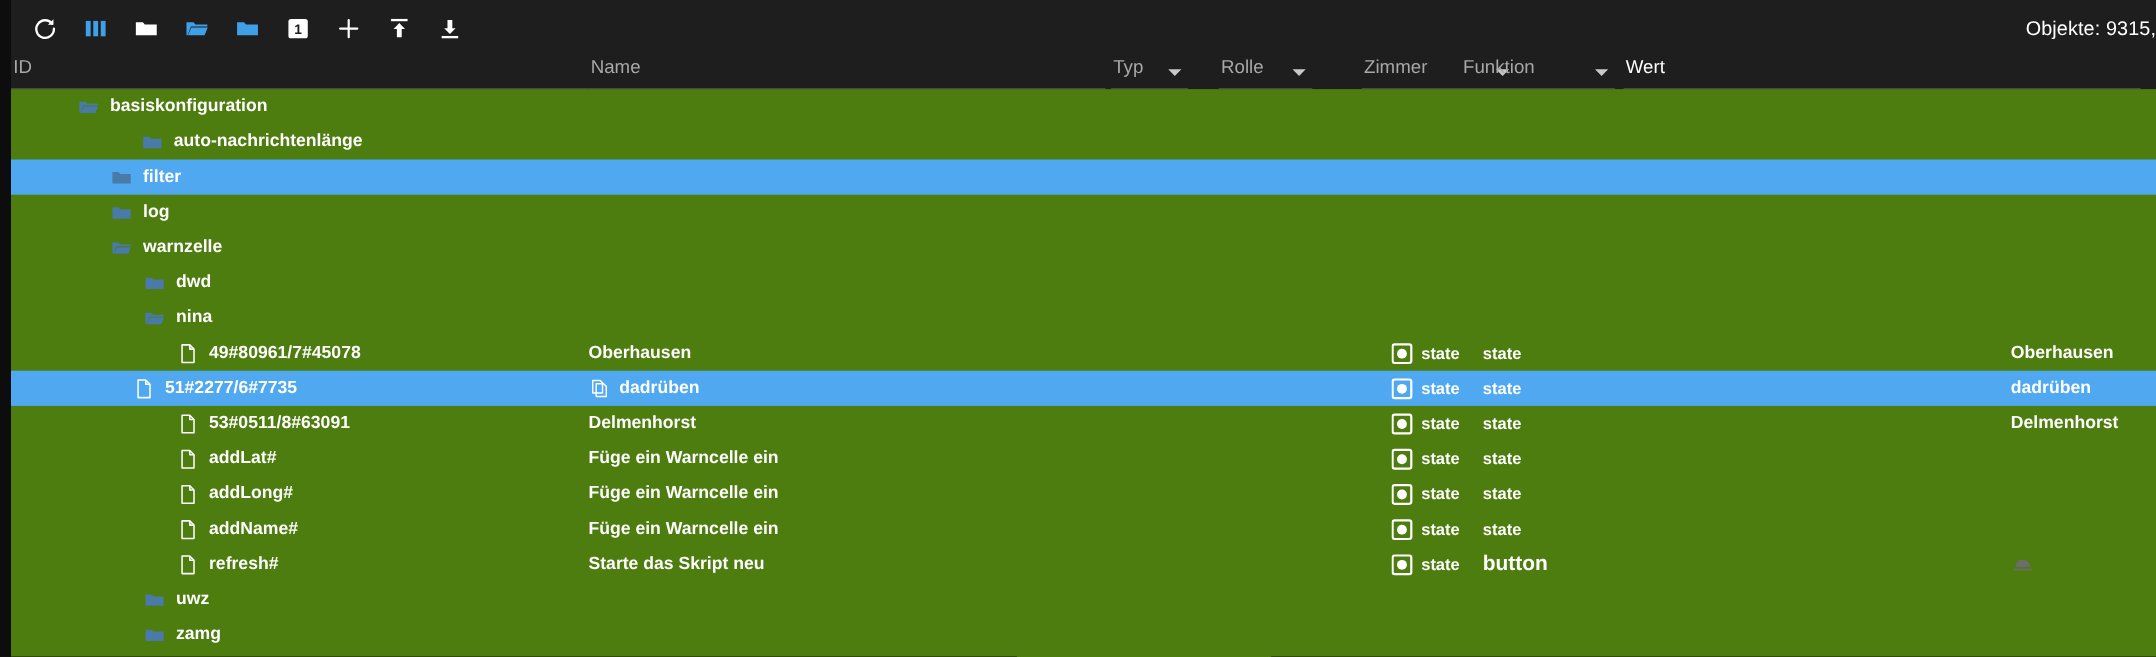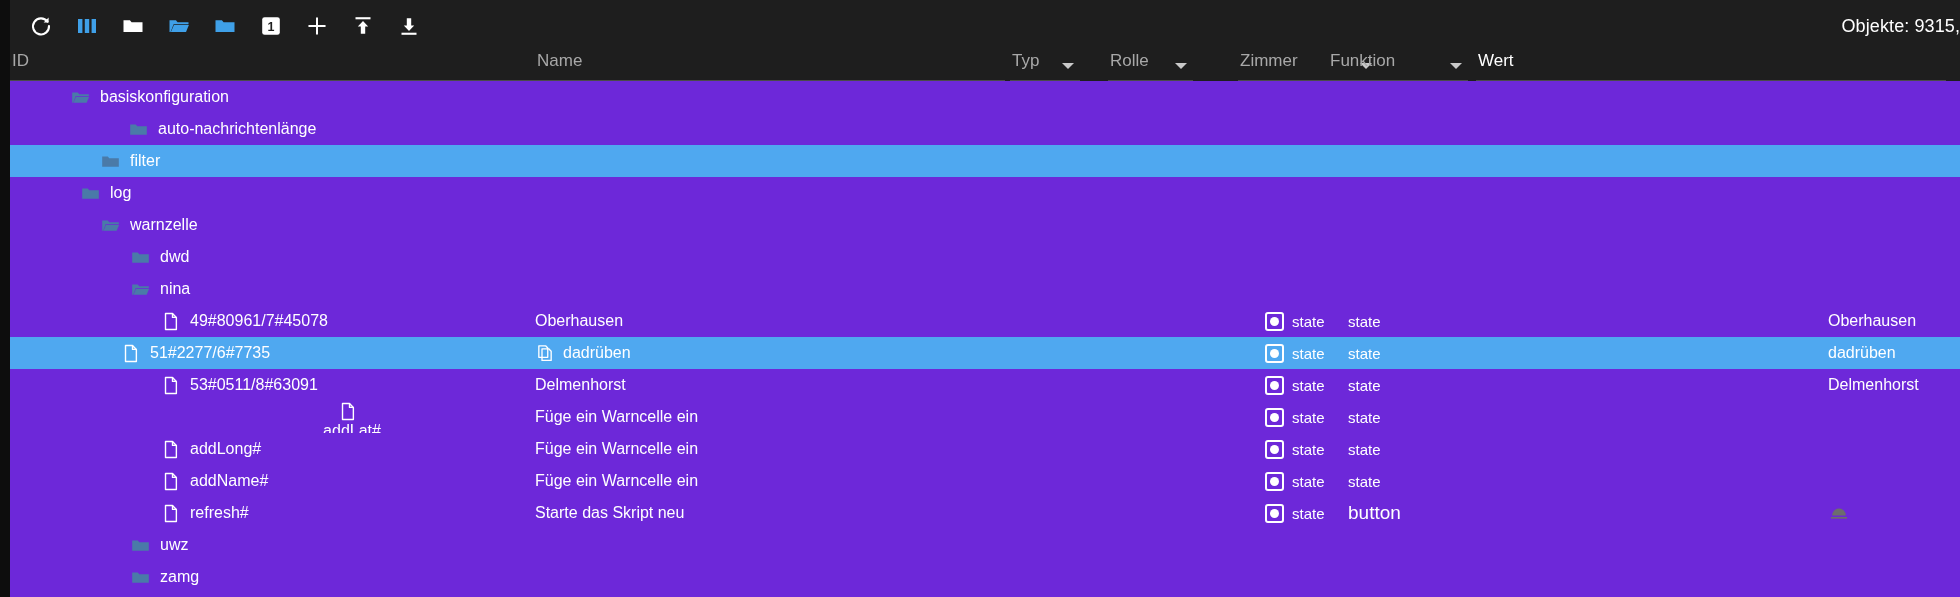--- a/index.html
+++ b/index.html
@@ -58,21 +58,21 @@
     position: absolute; right: 6px; top: 12px;
     width: 0; height: 0;
     border-left: 6px solid transparent;
     border-right: 6px solid transparent;
     border-top: 6px solid #c9c9c9;
   }
 
   
   .body {
     position: absolute; left: 10px; top: 81px; right: 0; bottom: 0;
-    background: #6d28d9; overflow: hidden;
+    background: #4d7c0f; overflow: hidden; font-weight: bold;
   }
   .row {
     position: relative; height: 32px; width: 100%;
     display: block;
   }
   .row.selected { background: #4fa8f0; }
   .cell {
     position: absolute; top: 0; height: 32px;
     display: flex; align-items: center;
     font-size: 16px; color: #ffffff;
@@ -216,21 +216,21 @@
         <div class="cell idcell" style="padding-left: 90px; width: 525px;">
           <span class="ico">
             <svg width="21" height="21" viewBox="0 0 24 24">
               <path d="M2.5 6.2h6.4l1.7 2.0h10.9v9.8H2.5z" fill="#4a7aa8"></path>
             </svg>
           </span>
           <span class="lbl">filter</span>
         </div>
       </div>
       <div class="row">
-        <div class="cell idcell" style="padding-left: 70px; width: 525px; text-align: center;">
+        <div class="cell idcell" style="padding-left: 90px; width: 525px; text-align: center;">
           <span class="ico">
             <svg width="21" height="21" viewBox="0 0 24 24">
               <path d="M2.5 6.2h6.4l1.7 2.0h10.9v9.8H2.5z" fill="#4a7aa8"></path>
             </svg>
           </span>
           <span class="lbl">log</span>
         </div>
       </div>
       <div class="row">
         <div class="cell idcell" style="padding-left: 90px; width: 525px;">
@@ -342,21 +342,21 @@
           <span class="state-text">state</span>
         </div>
         <div class="cell rollecell" style="width: 110px; font-size: 15px;">
           <span>state</span>
         </div>
         <div class="cell wertcell" style="width: 140px;">
           <span>Delmenhorst</span>
         </div>
       </div>
       <div class="row">
-        <div class="cell idcell" style="padding-left: 150px; width: 525px; flex-direction: column;">
+        <div class="cell idcell" style="padding-left: 150px; width: 525px;">
           <span class="ico">
             <svg width="21" height="21" viewBox="0 0 24 24">
               <path d="M6.3 2.9h8.0l4.4 4.4v13.8H6.3z" fill="none" stroke="#ffffff" stroke-width="1.6" stroke-linejoin="round"></path>
               <path d="M14.3 2.9v4.4h4.4" fill="none" stroke="#ffffff" stroke-width="1.6" stroke-linejoin="round"></path>
             </svg>
           </span>
           <span class="lbl">addLat#</span>
         </div>
         <div class="cell namecell" style="width: 460px;">
           <span>Füge ein Warncelle ein</span>

